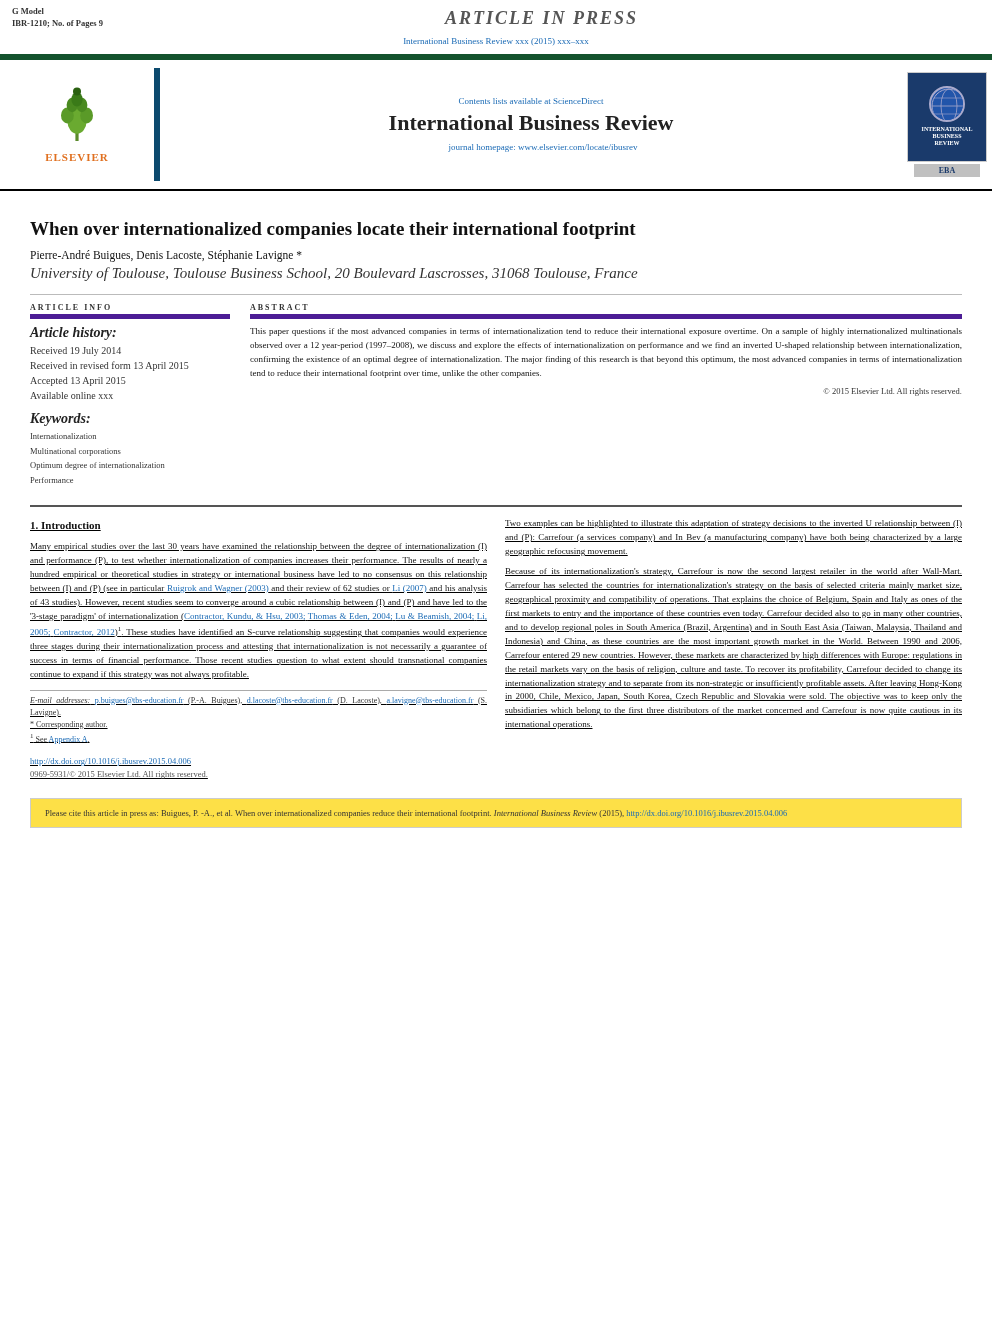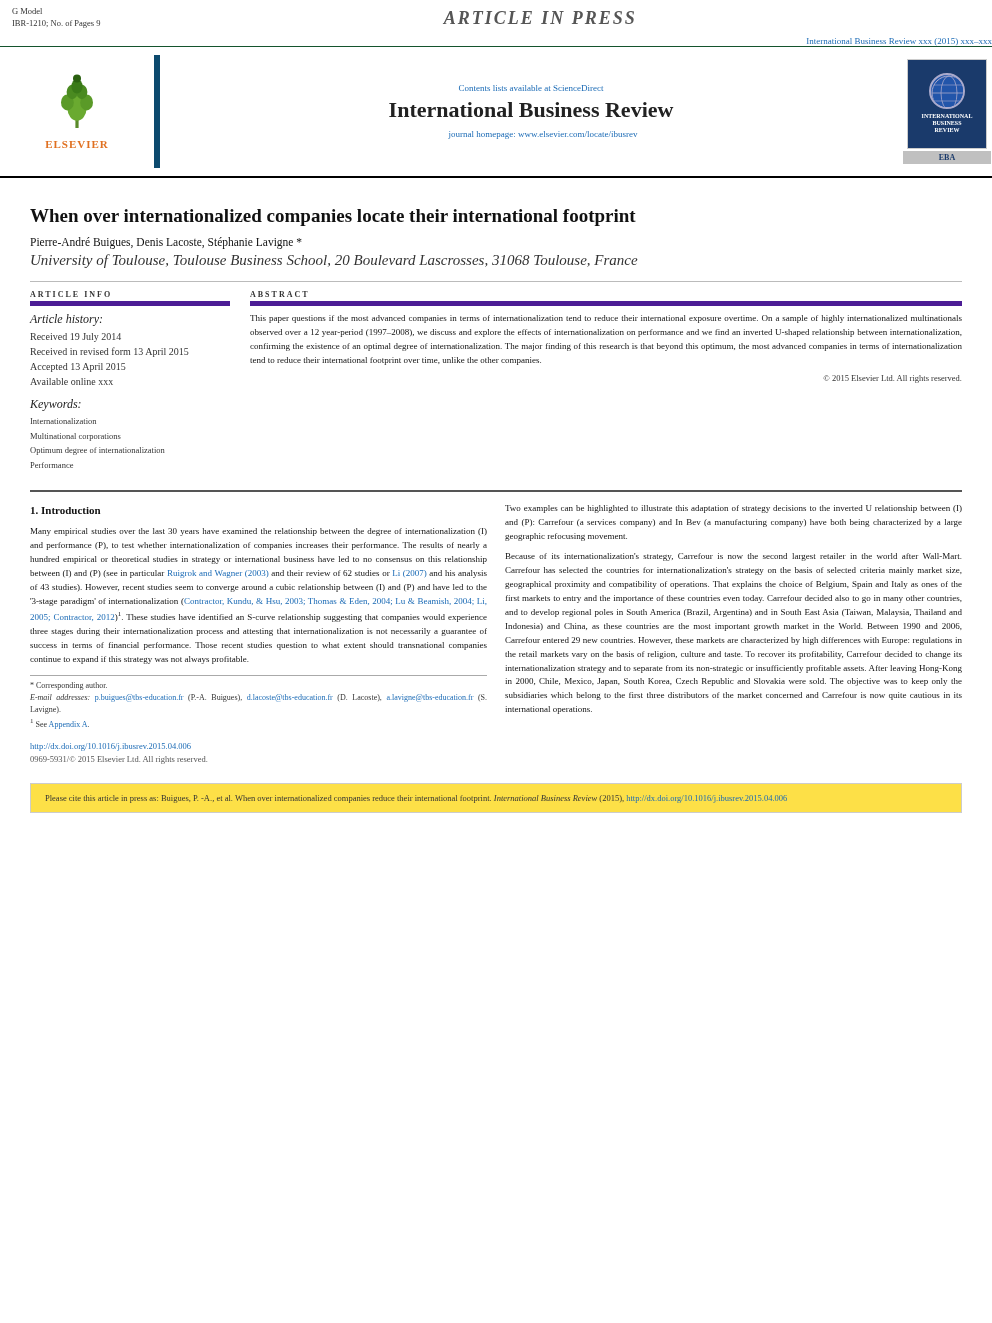--- a/index.html
+++ b/index.html
@@ -21,37 +21,37 @@
 
     
     .top-bar {
       display: flex;
       justify-content: space-between;
       align-items: flex-start;
       padding: 6px 12px 4px 12px;
       font-size: 8.5px;
       color: #333;
     }
-    .top-bar-left { line-height: 1.4; }
+    .top-bar-left { line-height: 1.4; font-weight: bold; }
     .top-bar-center {
       text-align: center;
       font-size: 18px;
       font-weight: bold;
       letter-spacing: 2px;
       color: #555;
       font-style: italic;
       padding-top: 2px;
     }
     .top-bar-right { font-size: 8px; color: #777; text-align: right; }
     .journal-ref {
-      text-align: right;
+      text-align: center;
       font-size: 9px;
       color: #1a6ab5;
-      padding: 2px 0 0 0;
-      border-bottom: 1px solid #14532d;
+      padding: 2px 0 8px 0;
+      border-bottom: 6px solid #14532d;
     }
 
     
     .header-section {
       display: flex;
       align-items: stretch;
       border-bottom: 2px solid #000;
       padding: 8px 0;
     }
     .header-logo {
@@ -137,21 +137,21 @@
       position: relative;
       overflow: hidden;
       background: #2255aa;
     }
     .badge-box .badge-title { font-size: 6px; font-weight: bold; text-transform: uppercase; line-height: 1.2; }
     .badge-bottom {
       background: #c0c0c0;
       color: #1a3a6b;
       font-size: 8px;
       font-weight: bold;
-      width: 88px;
+      width: 66px;
       text-align: center;
       padding: 2px 0;
       margin-top: 2px;
     }
 
     
     .article-content {
       padding: 10px 30px 10px 30px;
     }
 
@@ -200,23 +200,23 @@
       letter-spacing: 2px;
       text-transform: uppercase;
       color: #333;
       border-bottom: 5px solid #4c1d95;
       padding-bottom: 2px;
       margin-bottom: 6px;
     }
 
     .article-info-group { margin-bottom: 8px; }
     .info-label {
-      font-size: 12px;
+      font-size: 14px;
       font-style: italic;
-      font-weight: normal;
+      font-weight: bold;
       color: #222;
       margin-bottom: 2px;
     }
     .info-text {
       font-size: 10px;
       color: #333;
       line-height: 1.5;
       font-family: Liberation Serif, serif;
     }
     .keywords-list {
@@ -243,20 +243,21 @@
       border: none;
       border-top: 2px solid #555;
       margin: 10px 0;
     }
 
     
     .body-two-col {
       display: flex;
       gap: 18px;
       margin-top: 8px;
+      text-decoration: underline;
     }
     .body-col {
       flex: 1;
       font-size: 9px;
       color: #111;
       line-height: 1.55;
       text-align: justify;
     }
     .body-col p { margin-bottom: 6px; }
     .section-heading {
@@ -418,27 +419,27 @@
     <div class="body-two-col">
 
       <div class="body-col">
         <div class="section-heading">1.  Introduction</div>
         <p>
           Many empirical studies over the last 30 years have examined the relationship between the degree of internationalization (I) and performance (P), to test whether internationalization of companies increases their performance. The results of nearly a hundred empirical or theoretical studies in strategy or international business have led to no consensus on this relationship between (I) and (P) (see in particular <a class="link-blue">Ruigrok and Wagner (2003)</a> and their review of 62 studies or <a class="link-blue">Li (2007)</a> and his analysis of 43 studies). However, recent studies seem to converge around a cubic relationship between (I) and (P) and have led to the '3-stage paradigm' of internationalization (<a class="link-blue">Contractor, Kundu, &amp; Hsu, 2003;</a> <a class="link-blue">Thomas &amp; Eden, 2004;</a> <a class="link-blue">Lu &amp; Beamish, 2004;</a> <a class="link-blue">Li, 2005;</a> <a class="link-blue">Contractor, 2012</a>)<sup>1</sup>. These studies have identified an S-curve relationship suggesting that companies would experience three stages during their internationalization process and attesting that internationalization is not necessarily a guarantee of success in terms of financial performance. Those recent studies question to what extent should transnational companies continue to expand if this strategy was not always profitable.
         </p>
 
         <div class="footnote-section">
           <div class="footnote-text">
-            * Corresponding author.
-          </div>
-          <div class="footnote-text">
             <em>E-mail addresses:</em>
             <a class="link-blue">p.buigues@tbs-education.fr</a> (P.-A. Buigues),
             <a class="link-blue">d.lacoste@tbs-education.fr</a> (D. Lacoste),
             <a class="link-blue">a.lavigne@tbs-education.fr</a> (S. Lavigne).
+          </div>
+          <div class="footnote-text">
+            * Corresponding author.
           </div>
           <div class="footnote-text">
             <sup>1</sup> See <a class="link-blue">Appendix A</a>.
           </div>
         </div>
 
         <div class="doi-bar">
           <a class="link-blue">http://dx.doi.org/10.1016/j.ibusrev.2015.04.006</a>
           <div class="doi-rights">0969-5931/© 2015 Elsevier Ltd. All rights reserved.</div>
         </div>

